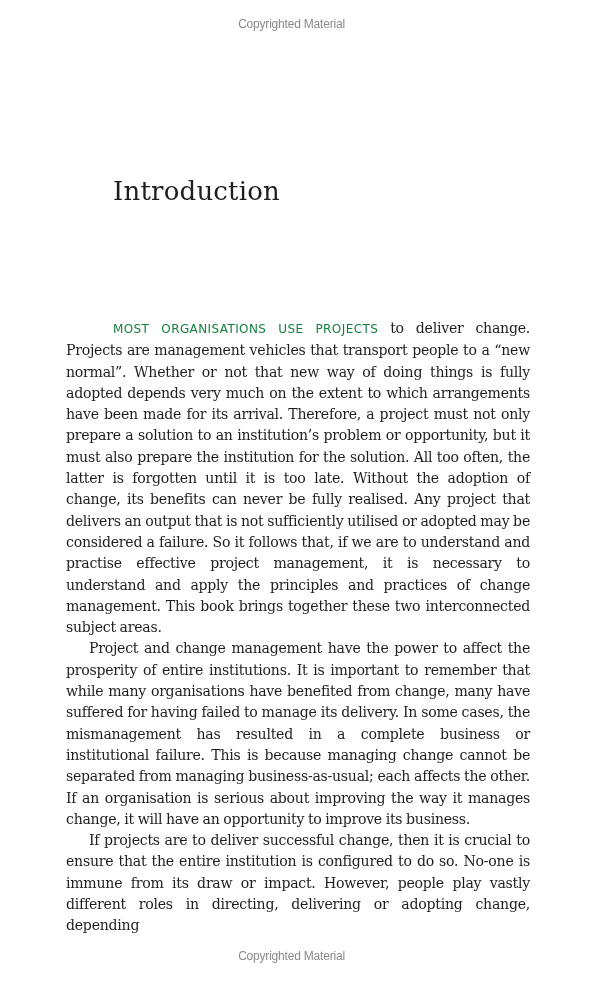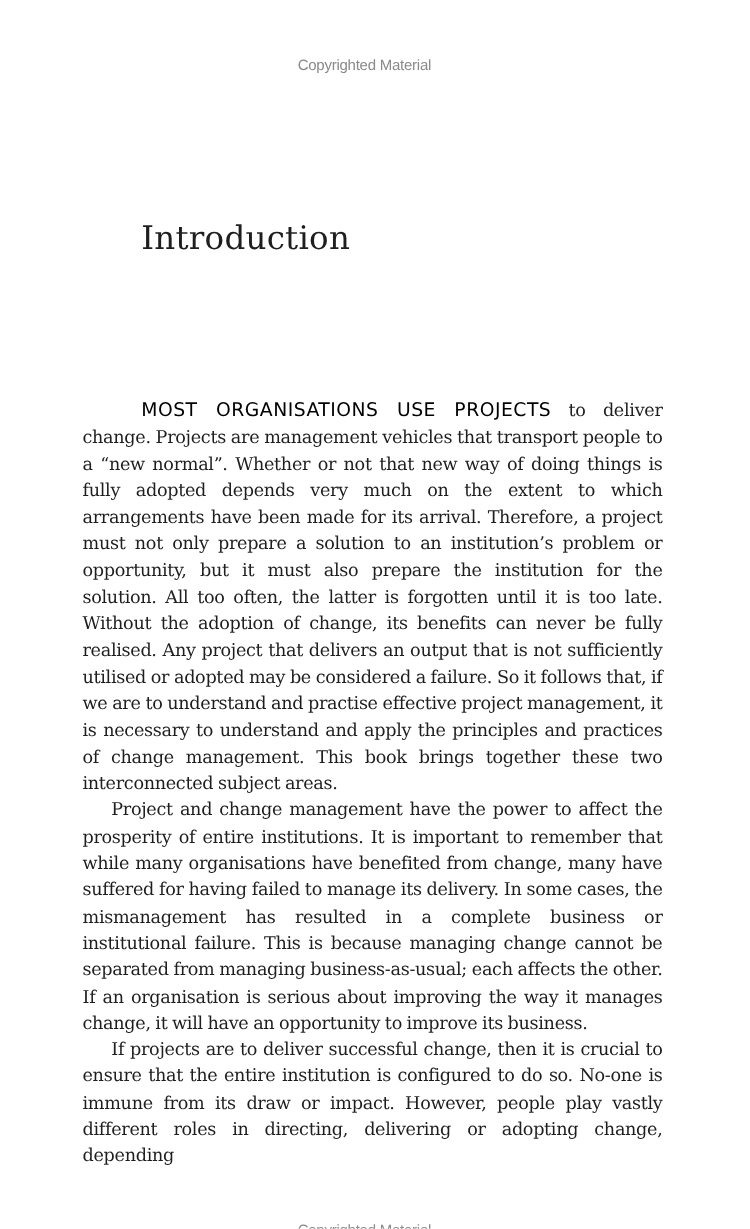--- a/index.html
+++ b/index.html
@@ -1,39 +1,38 @@
 <!DOCTYPE html>
 <html><head>
   <meta charset="utf-8">
   <style>
     html, body { margin: 0; padding: 0; background: #ffffff; }
     body { width: 600px; height: 983px; position: relative; overflow: hidden; }
     .watermark {
       position: absolute; left: 0; width: 583px; text-align: center;
       font-family: "Liberation Sans", sans-serif; font-size: 12px; color: #8a8a8a;
       letter-spacing: -0.2px;
-      margin-top: 28px;
     }
     .wm-top { top: 17px; }
     .wm-bottom { top: 949px; }
     .chapter-title {
       position: absolute; left: 113px; top: 176px;
       font-family: "DejaVu Serif", serif; font-size: 26px; color: #1e1e1e;
       margin: 0; font-weight: normal; letter-spacing: 0.2px;
     }
     .body-text {
       position: absolute; left: 66px; top: 318px; width: 464px;
       font-family: "DejaVu Serif", serif; font-size: 14.1px; line-height: 21.3px;
       color: #1e1e1e; text-align: justify; letter-spacing: -0.25px; word-spacing: -0.5px;
     }
     .body-text p { margin: 0; text-indent: 23px; }
     .body-text p.first { text-indent: 47px; }
     .smallcaps {
-      font-family: "DejaVu Sans", sans-serif; font-size: 15px; letter-spacing: 0.4px;
-      color: #000000; font-weight: normal;
+      font-family: "DejaVu Sans", sans-serif; font-size: 12px; letter-spacing: 0.4px;
+      color: #15803d; font-weight: normal;
     }
   </style>
 </head>
 <body>
 
 <div class="watermark wm-top">Copyrighted Material</div>
 
 <h1 class="chapter-title">Introduction</h1>
 
 <div class="body-text">

